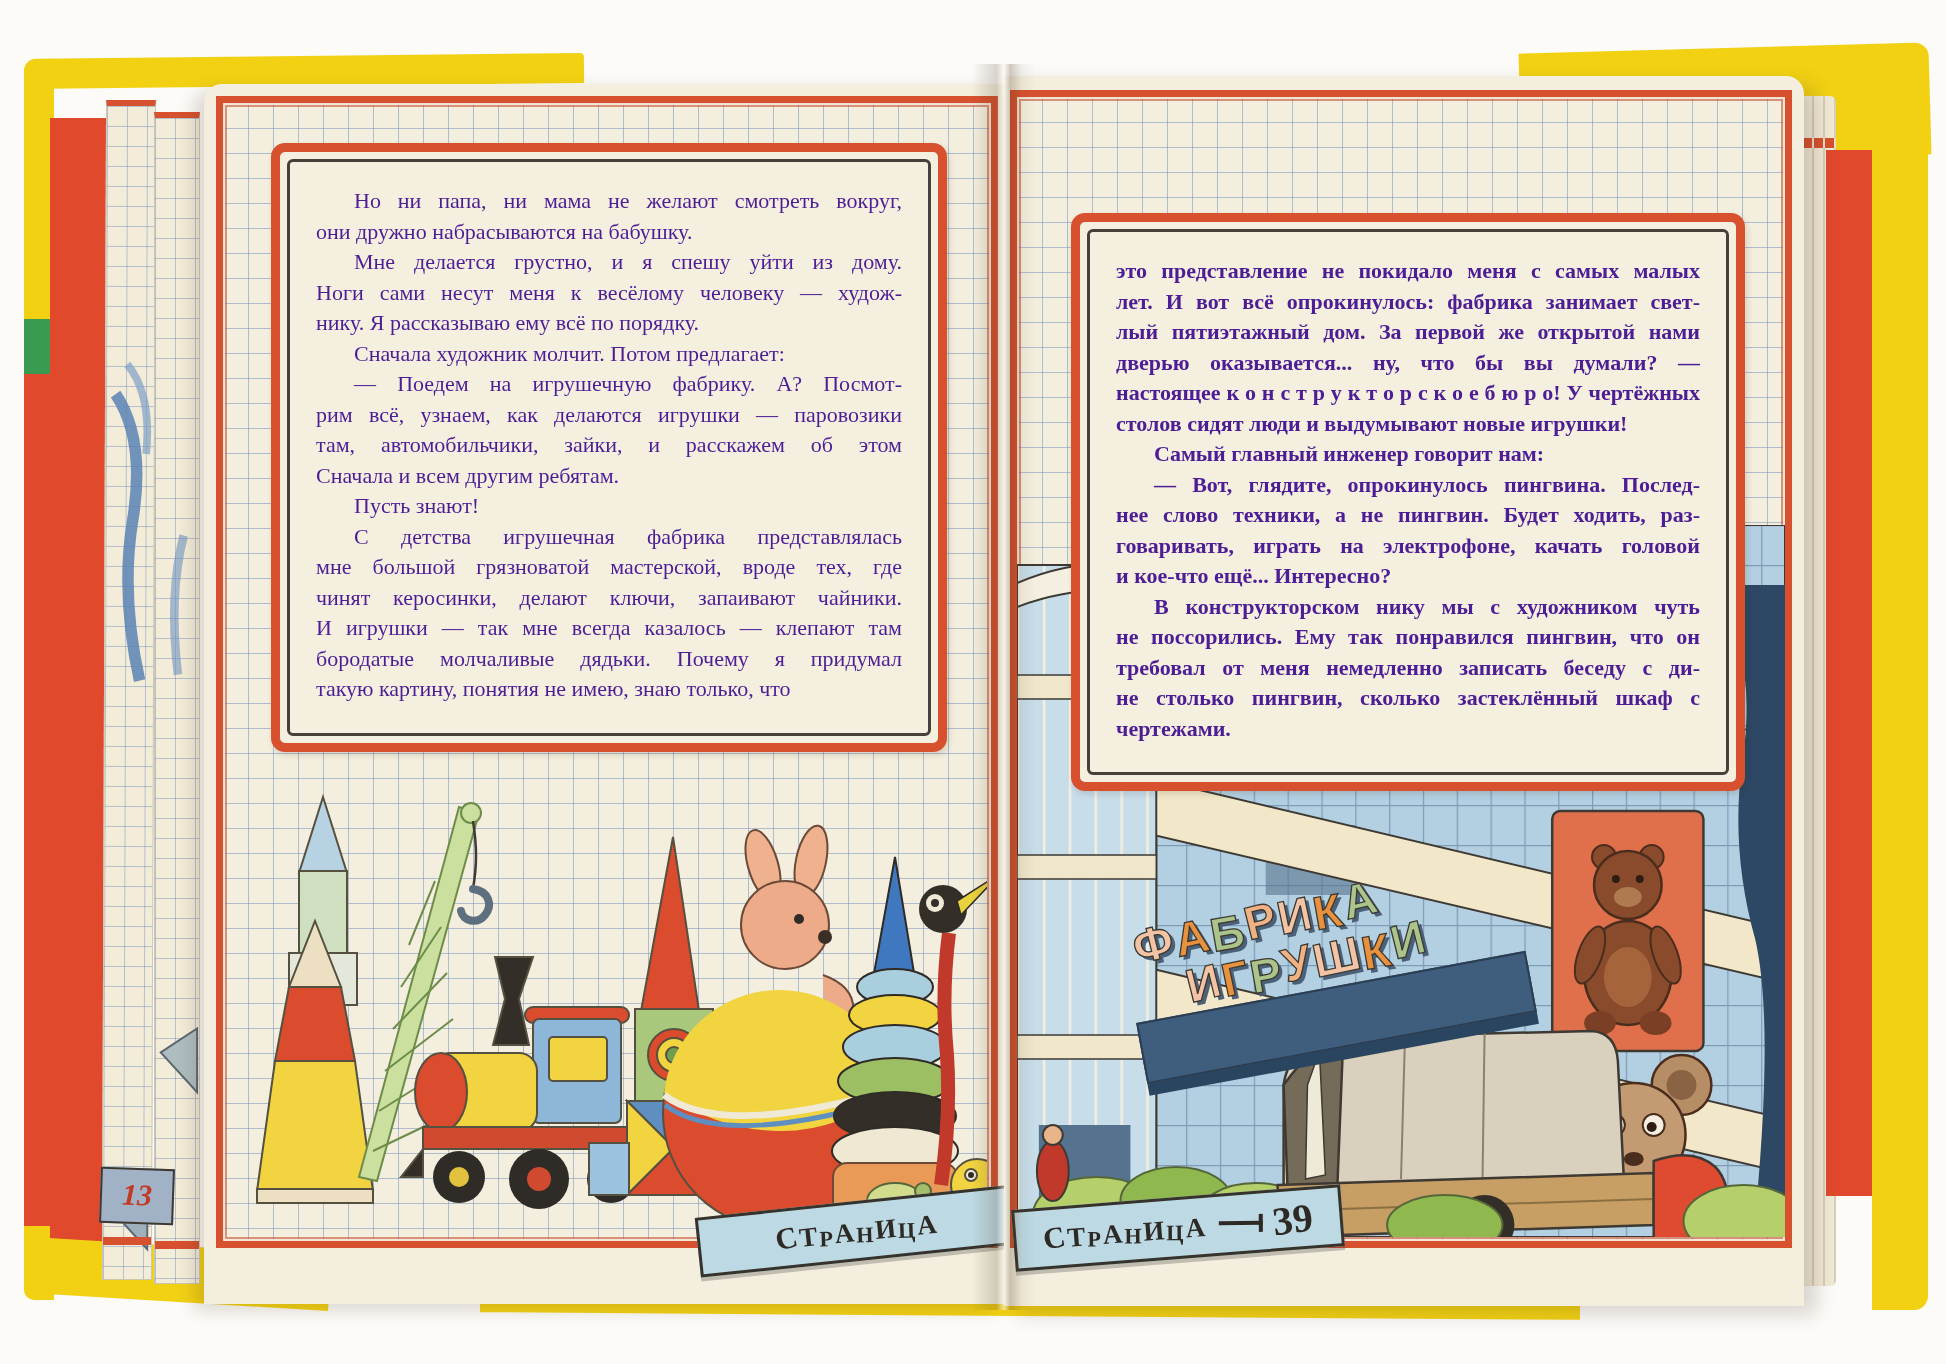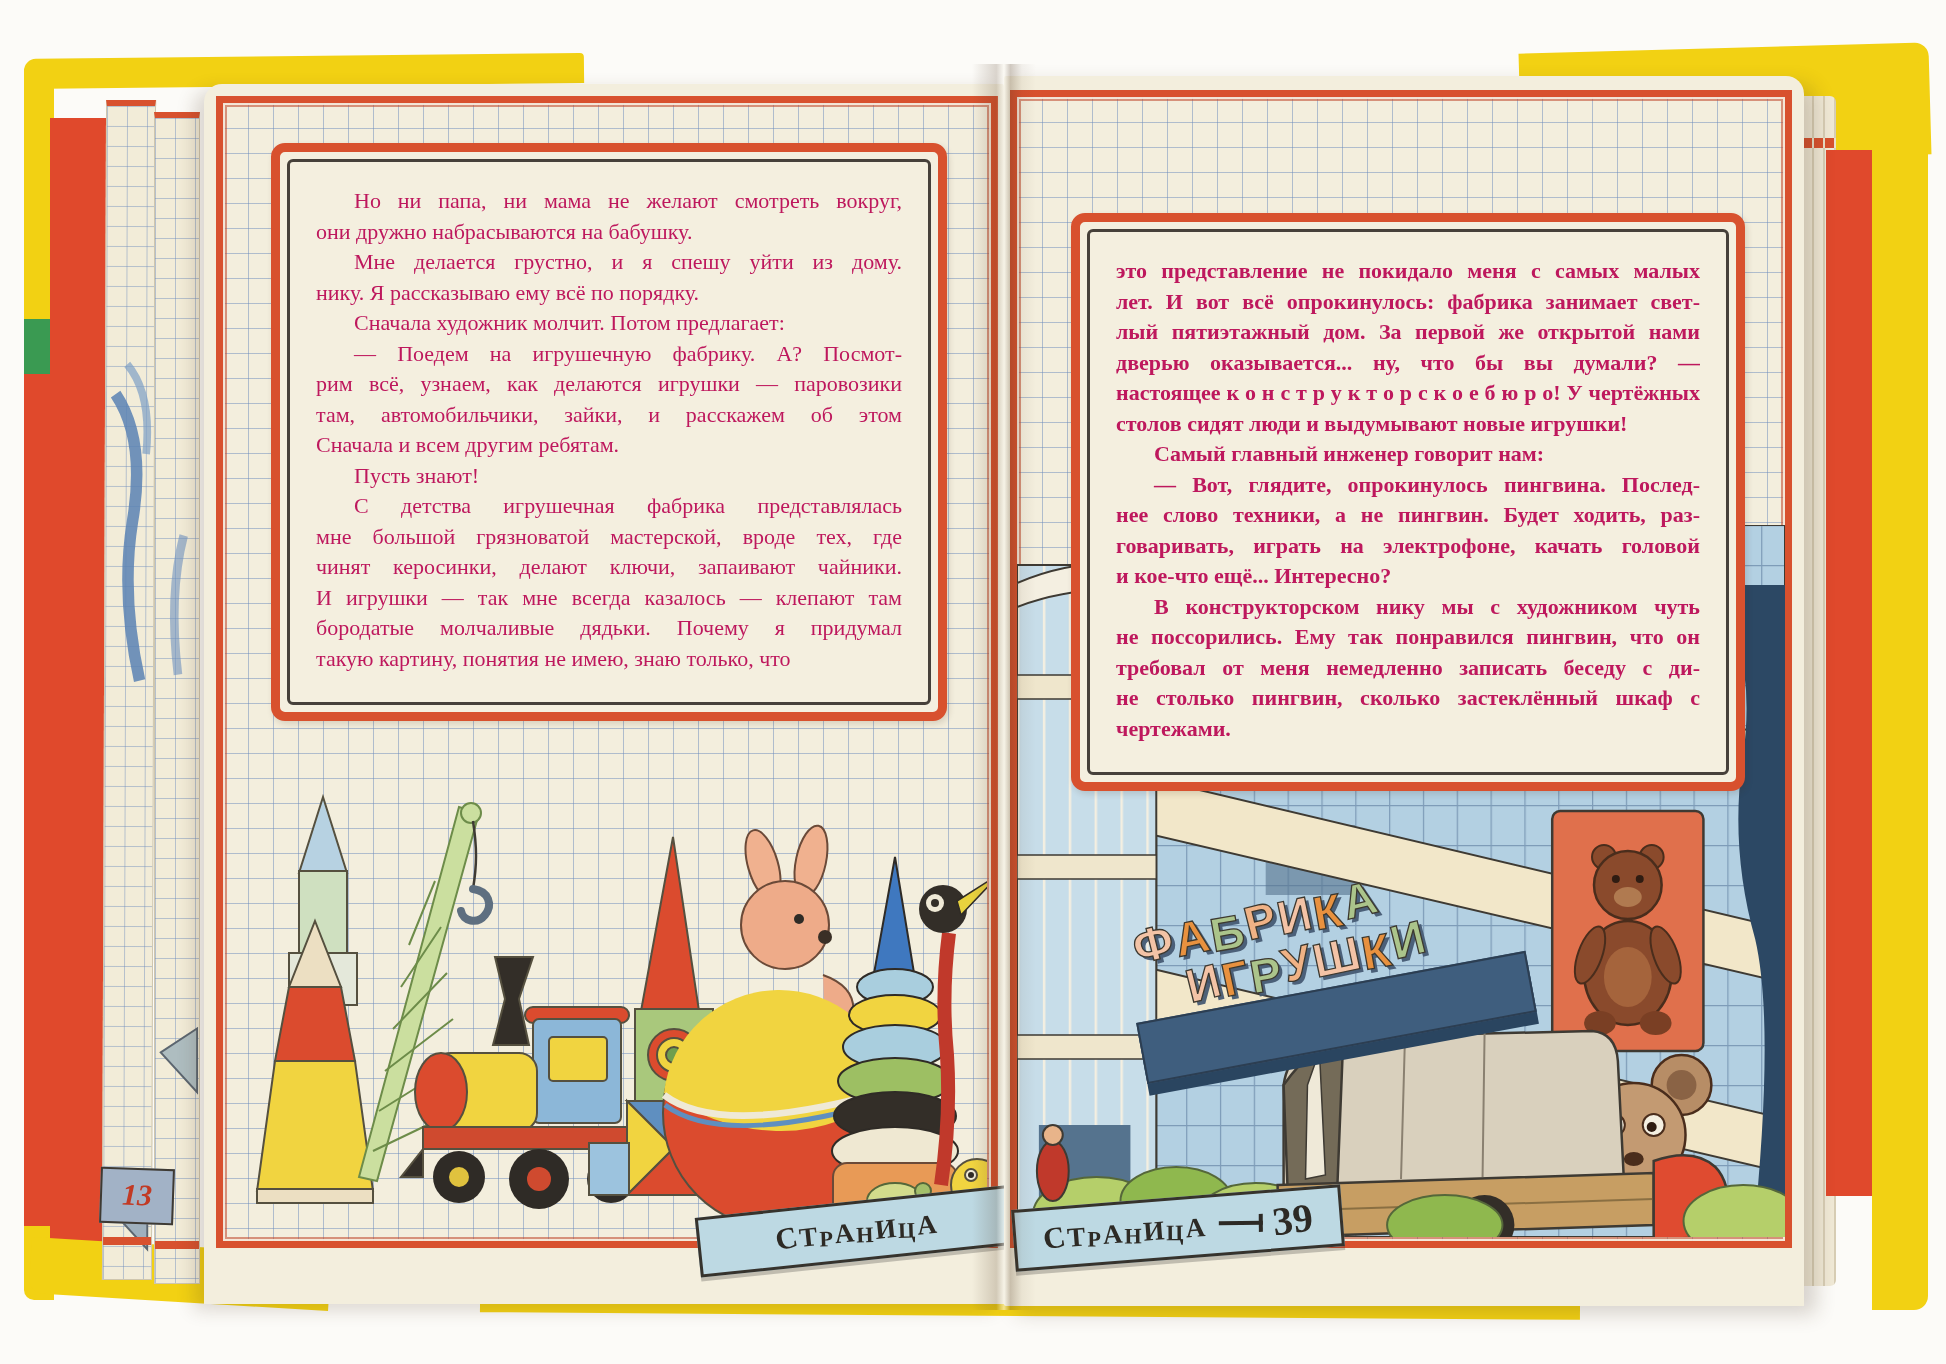--- a/index.html
+++ b/index.html
@@ -53,21 +53,21 @@
   .page-left .sheet{left:12px;top:12px;right:6px;bottom:56px;}
   .page-right .sheet{left:6px;top:14px;right:12px;bottom:58px;}
 
   
   .panel{position:absolute;border:9px solid #d8512e;border-radius:14px;background:#f4efdf;padding:7px;
          box-shadow:2px 3px 6px rgba(60,40,20,.15);z-index:5;}
   .page-left .panel{left:48px;top:40px;right:44px;}
   .page-right .panel{left:54px;top:116px;right:40px;font-weight:bold;}
   .panel-inner{border:3px solid #46403a;border-radius:6px;padding:24px 26px 28px;}
   .panel-text{font-family:"Liberation Serif","DejaVu Serif",serif;font-size:22px;line-height:30.5px;
-              color:#be185d;text-align:justify;}
+              color:#4c1d95;text-align:justify;}
   .ln{text-align-last:justify;height:30.5px;overflow:hidden;}
   .ln.short{text-align-last:auto;}
   .ln.ind{text-indent:38px;}
 
   
   .illus{position:absolute;z-index:1;}
   .illus-left{left:4px;bottom:0;width:calc(100% - 8px);height:480px;}
   .illus-right{left:0;top:428px;width:100%;height:712px;}
 
   
@@ -134,20 +134,21 @@
 
   <div class="page page-left">
     <div class="sheet graph">
 
       <div class="panel">
         <div class="panel-inner">
           <div class="panel-text">
               <div class="ln ind">Но ни папа, ни мама не желают смотреть вокруг,</div>
               <div class="ln short">они дружно набрасываются на бабушку.</div>
               <div class="ln ind">Мне делается грустно, и я спешу уйти из дому.</div>
+              <div class="ln">Ноги сами несут меня к весёлому человеку — худож-</div>
               <div class="ln short">нику. Я рассказываю ему всё по порядку.</div>
               <div class="ln ind short">Сначала художник молчит. Потом предлагает:</div>
               <div class="ln ind">— Поедем на игрушечную фабрику. А? Посмот-</div>
               <div class="ln">рим всё, узнаем, как делаются игрушки — паровозики</div>
               <div class="ln">там, автомобильчики, зайки, и расскажем об этом</div>
               <div class="ln short">Сначала и всем другим ребятам.</div>
               <div class="ln ind short">Пусть знают!</div>
               <div class="ln ind">С детства игрушечная фабрика представлялась</div>
               <div class="ln">мне большой грязноватой мастерской, вроде тех, где</div>
               <div class="ln">чинят керосинки, делают ключи, запаивают чайники.</div>

